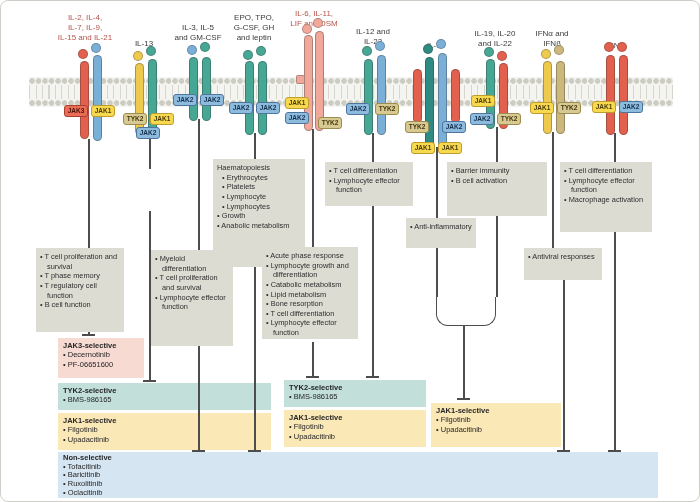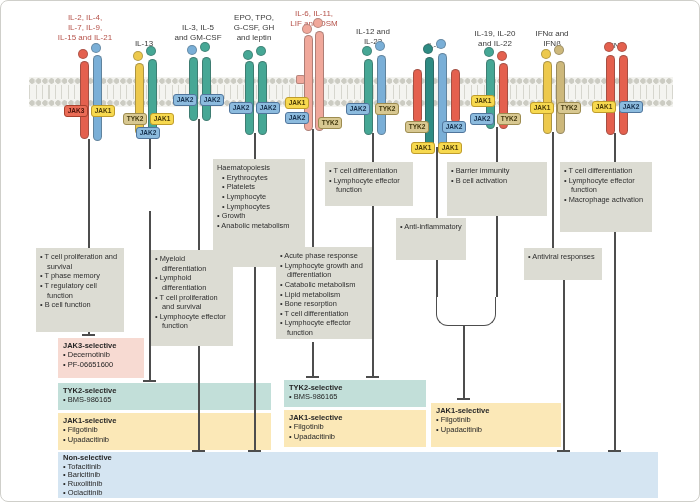--- a/index.html
+++ b/index.html
@@ -204,47 +204,46 @@
 
   
   <div class="gbox" style="left:35px;top:247px;width:88px;height:84px">
     <div class="bi">• T cell proliferation and survival</div>
     <div class="bi">• T phase memory</div>
     <div class="bi">• T regulatory cell function</div>
     <div class="bi">• B cell function</div>
   </div>
   <div class="gbox" style="left:150px;top:249px;width:82px;height:96px">
     <div class="bi">• Myeloid differentiation</div>
-    <div class="bi">• Lymphoid differentiation</div>
     <div class="bi">• T cell proliferation and survival</div>
     <div class="bi">• Lymphocyte effector function</div>
   </div>
   <div class="gbox" style="left:212px;top:158px;width:92px;height:108px">
     <div class="bi noind">Haematopoiesis</div>
     <div class="bi sub">• Erythrocytes</div>
     <div class="bi sub">• Platelets</div>
     <div class="bi sub">• Lymphocyte</div>
     <div class="bi sub">• Lymphocytes</div>
     <div class="bi">• Growth</div>
     <div class="bi">• Anabolic metabolism</div>
   </div>
-  <div class="gbox" style="left:275px;top:246px;width:96px;height:92px">
+  <div class="gbox" style="left:261px;top:246px;width:96px;height:92px">
     <div class="bi">• Acute phase response</div>
     <div class="bi">• Lymphocyte growth and differentiation</div>
     <div class="bi">• Catabolic metabolism</div>
     <div class="bi">• Lipid metabolism</div>
     <div class="bi">• Bone resorption</div>
     <div class="bi">• T cell differentiation</div>
     <div class="bi">• Lymphocyte effector function</div>
   </div>
   <div class="gbox" style="left:324px;top:161px;width:88px;height:44px">
     <div class="bi">• T cell differentiation</div>
     <div class="bi">• Lymphocyte effector function</div>
   </div>
-  <div class="gbox" style="left:395px;top:217px;width:70px;height:42px">
+  <div class="gbox" style="left:405px;top:217px;width:70px;height:30px">
     <div class="bi">• Anti-inflammatory</div>
   </div>
   <div class="gbox" style="left:446px;top:161px;width:100px;height:54px">
     <div class="bi">• Barrier immunity</div>
     <div class="bi">• B cell activation</div>
   </div>
   <div class="gbox" style="left:523px;top:247px;width:78px;height:32px">
     <div class="bi">• Antiviral responses</div>
   </div>
   <div class="gbox" style="left:559px;top:161px;width:92px;height:70px">

